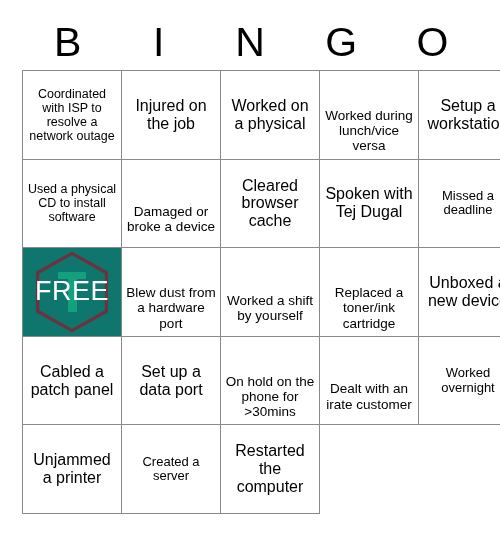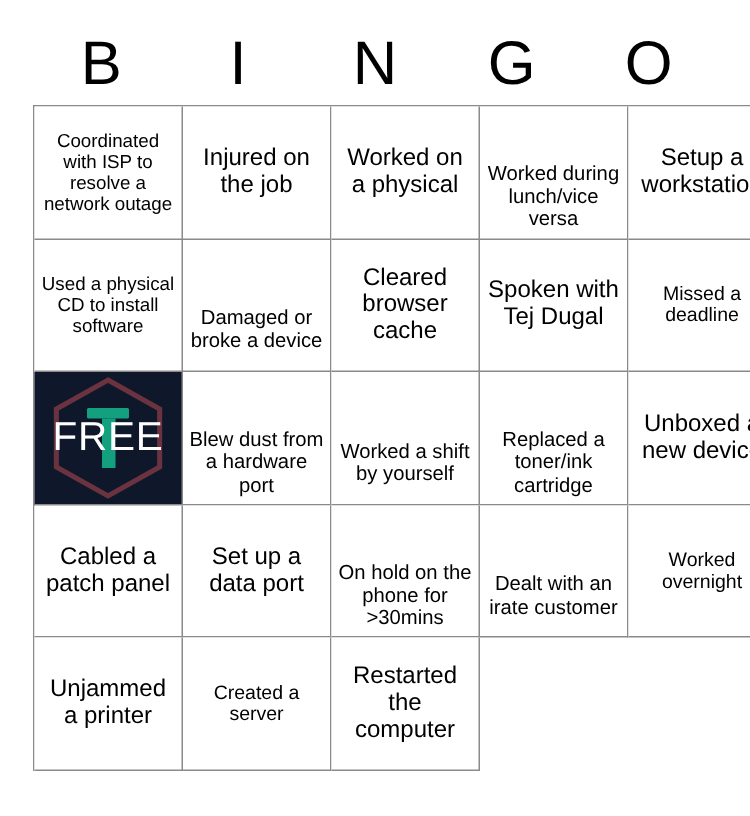--- a/index.html
+++ b/index.html
@@ -152,21 +152,21 @@
       </div>
       <div class="cell fs-md">
         <span class="cell-text">Cleared browser cache</span>
       </div>
       <div class="cell fs-md">
         <span class="cell-text">Spoken with Tej Dugal</span>
       </div>
       <div class="cell fs-lg">
         <span class="cell-text">Missed a deadline</span>
       </div>
-      <div class="cell free" style="background: #0f172a;">
+      <div class="cell free" style="background: #0f766e;">
         <div class="free-art">
           <svg class="free-logo" viewBox="0 0 40 44">
             <rect x="6" y="2" width="28" height="7" rx="1" fill="#13a07e"></rect>
             <rect x="16" y="9" width="9" height="33" fill="#13a07e"></rect>
           </svg>
           <svg class="free-hex" viewBox="0 0 100 100">
             <polygon points="50,4 91,27 91,73 50,96 9,73 9,27" fill="none" stroke="#6b3340" stroke-width="4"></polygon>
           </svg>
         </div>
         <span class="free-label" style="color: rgb(255, 255, 255);">FREE</span>

